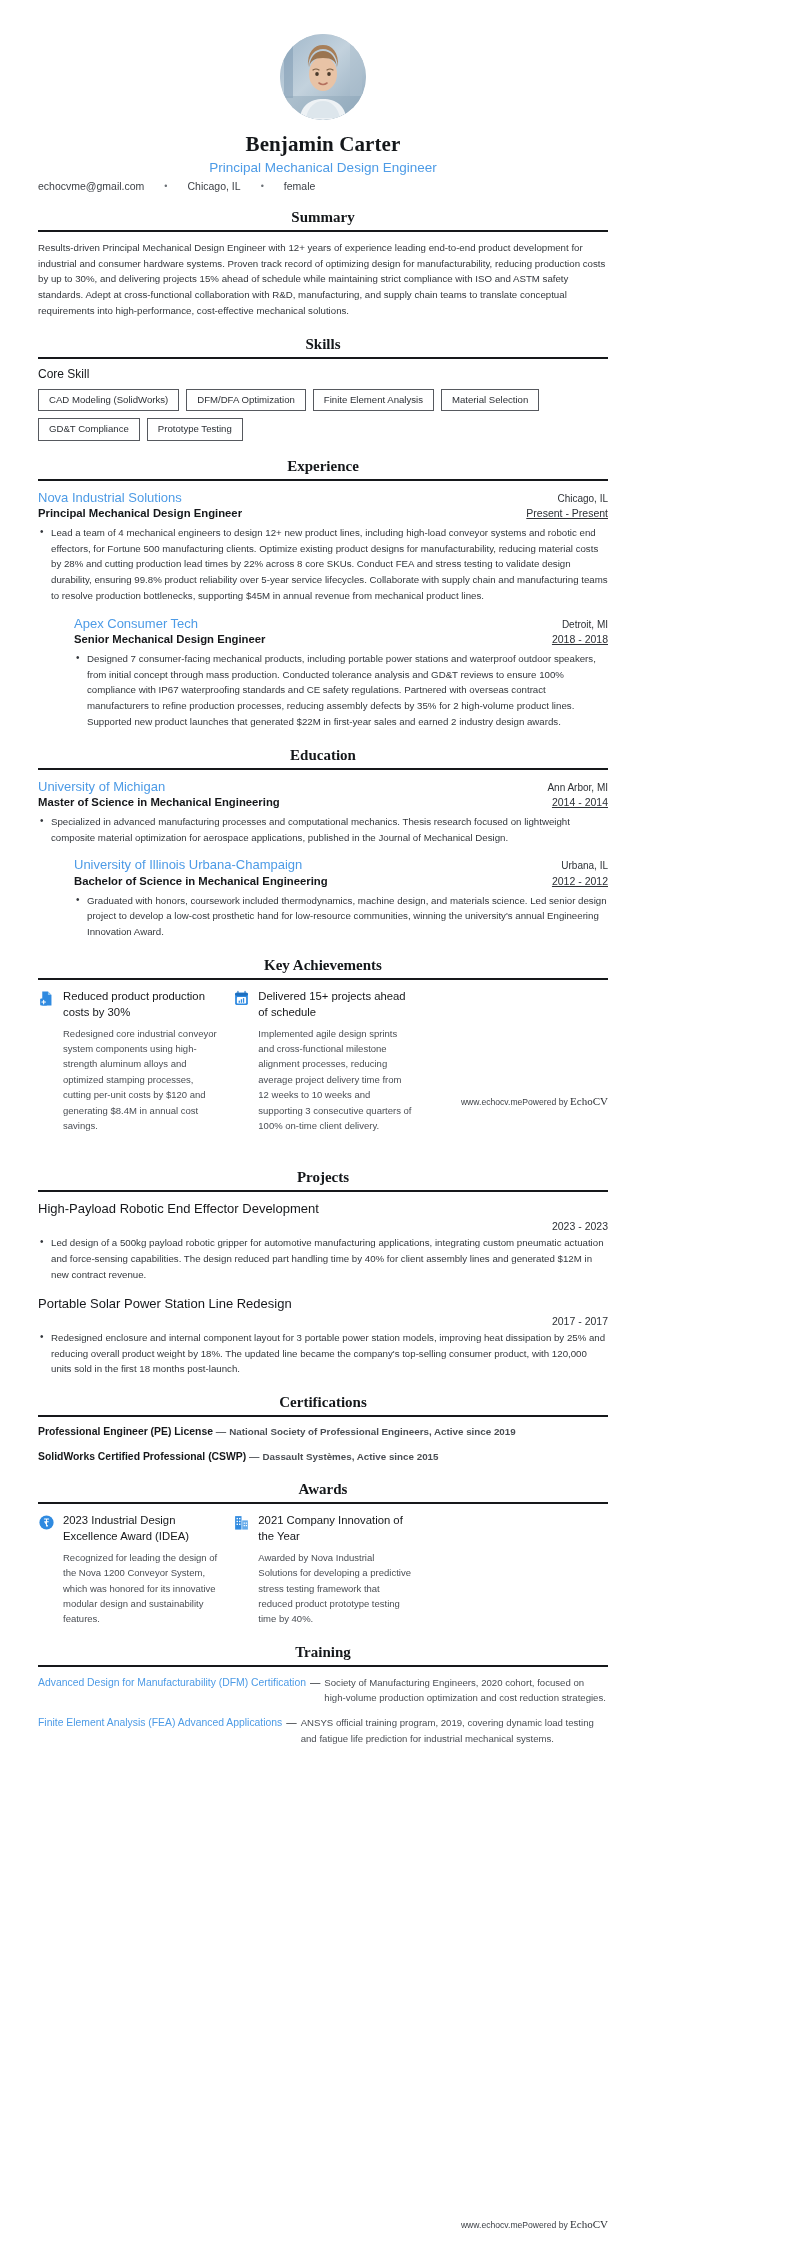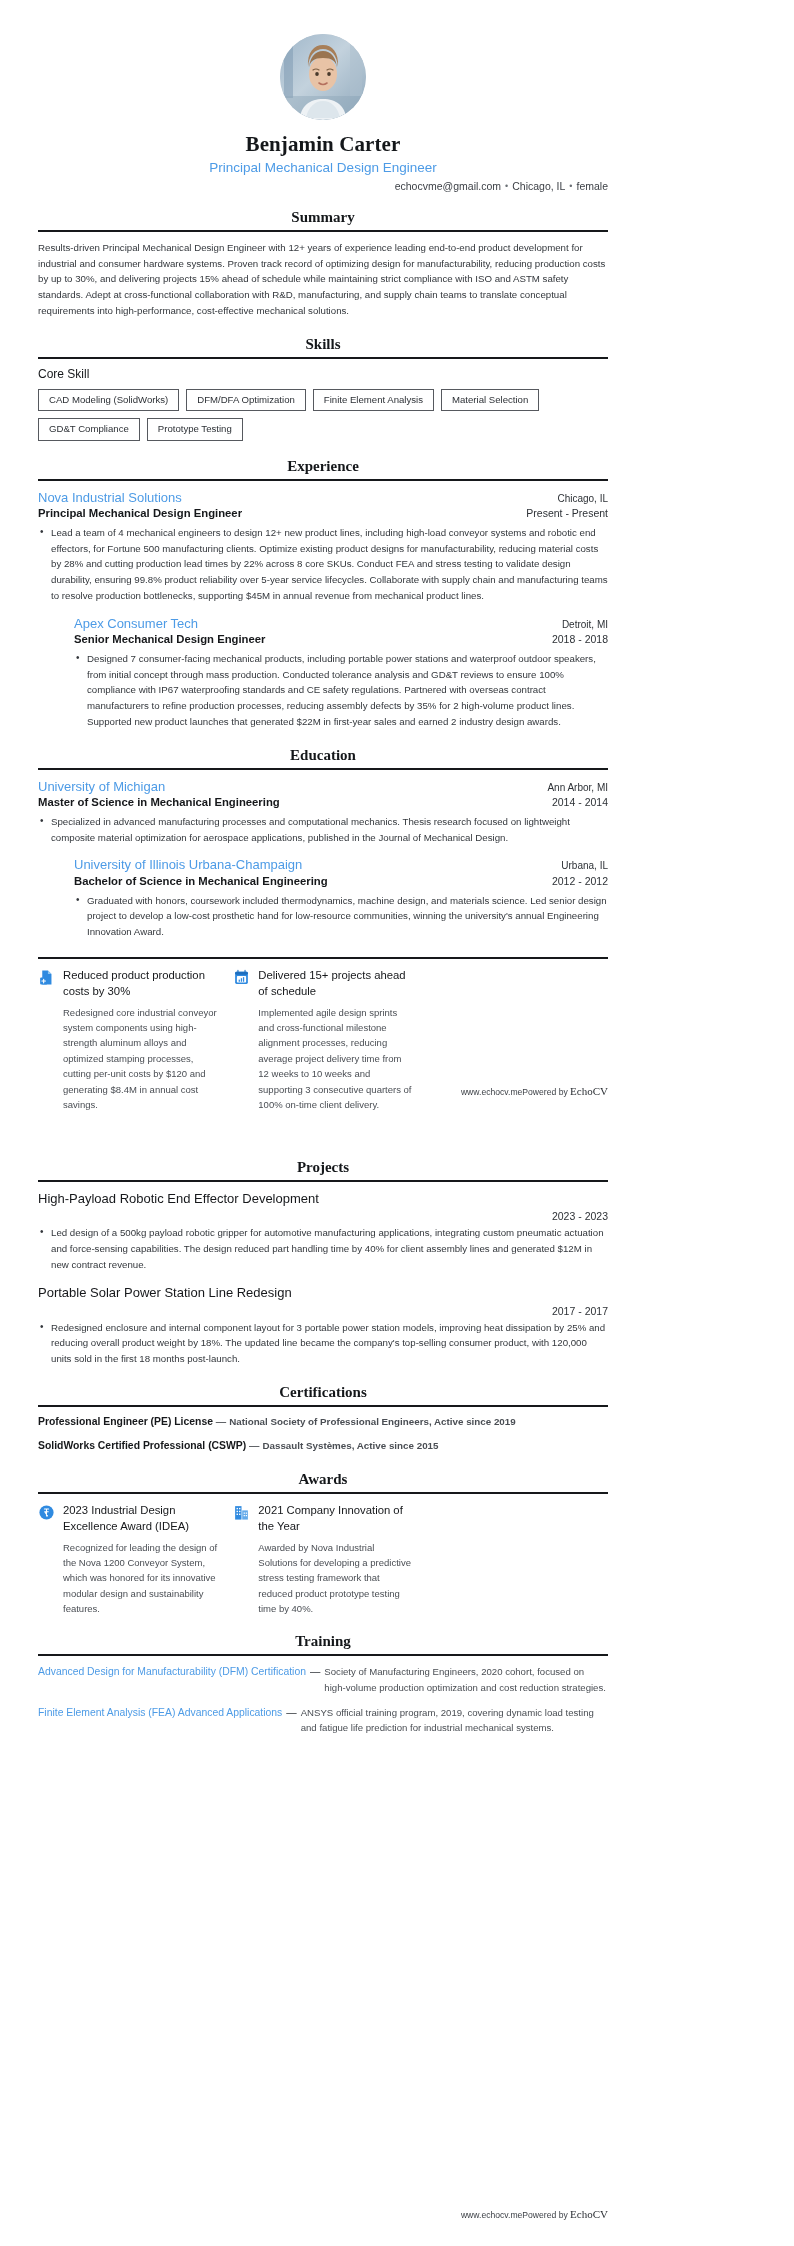--- a/index.html
+++ b/index.html
@@ -41,23 +41,23 @@
   }
   .job-title {
     font-size: 13.5px;
     color: #4d9be6;
     margin-bottom: 5px;
   }
   .contact-row {
     font-size: 10.5px;
     color: #3b3f45;
     display: flex;
-    justify-content: flex-end;
+    justify-content: flex-start;
     align-items: center;
-    gap: 4px;
+    gap: 20px;
     flex-wrap: wrap;
   }
   .contact-sep { color: #6b7076; font-size: 9px; }
 
   
   .section { margin-top: 17px; }
   .section-title {
     font-family: "Liberation Serif", serif;
     font-size: 15px;
     font-weight: bold;
@@ -114,20 +114,21 @@
   .entry-role {
     font-size: 11.3px;
     color: #16181b;
     font-weight: bold;
     line-height: 1.4;
   }
   .entry-dates {
     font-size: 10.5px;
     color: #2d3136;
     white-space: nowrap;
+    text-decoration: underline;
   }
   ul.bullets { list-style: none; margin-top: 3px; }
   ul.bullets li {
     position: relative;
     padding-left: 13px;
     font-size: 9.7px;
     line-height: 1.62;
     color: #33373c;
     margin-bottom: 2px;
   }
@@ -363,20 +364,21 @@
             <div class="entry-dates">2012 - 2012</div>
           </div>
           <ul class="bullets">
             <li>Graduated with honors, coursework included thermodynamics, machine design, and materials science. Led senior design project to develop a low-cost prosthetic hand for low-resource communities, winning the university's annual Engineering Innovation Award.</li>
           </ul>
         </div>
       </div>
   </div>
 
   <div class="section">
+    <div class="section-title">Key Achievements</div>
     <div class="section-rule"></div>
     <div class="card-grid" id="achievements-grid">
         <div class="card">
           <div class="card-icon">
             <svg viewBox="0 0 24 24" fill="none">
               <path d="M6 2h8l5 5v15H6z" fill="#2f8ae0"></path>
               <path d="M14 2l5 5h-5z" fill="#8ec4f0"></path>
               <rect x="3" y="12" width="10" height="10" rx="1.5" fill="#2f8ae0"></rect>
               <path d="M8 14.5v5M5.5 17h5" stroke="#fff" stroke-width="1.6" stroke-linecap="round"></path>
             </svg>

